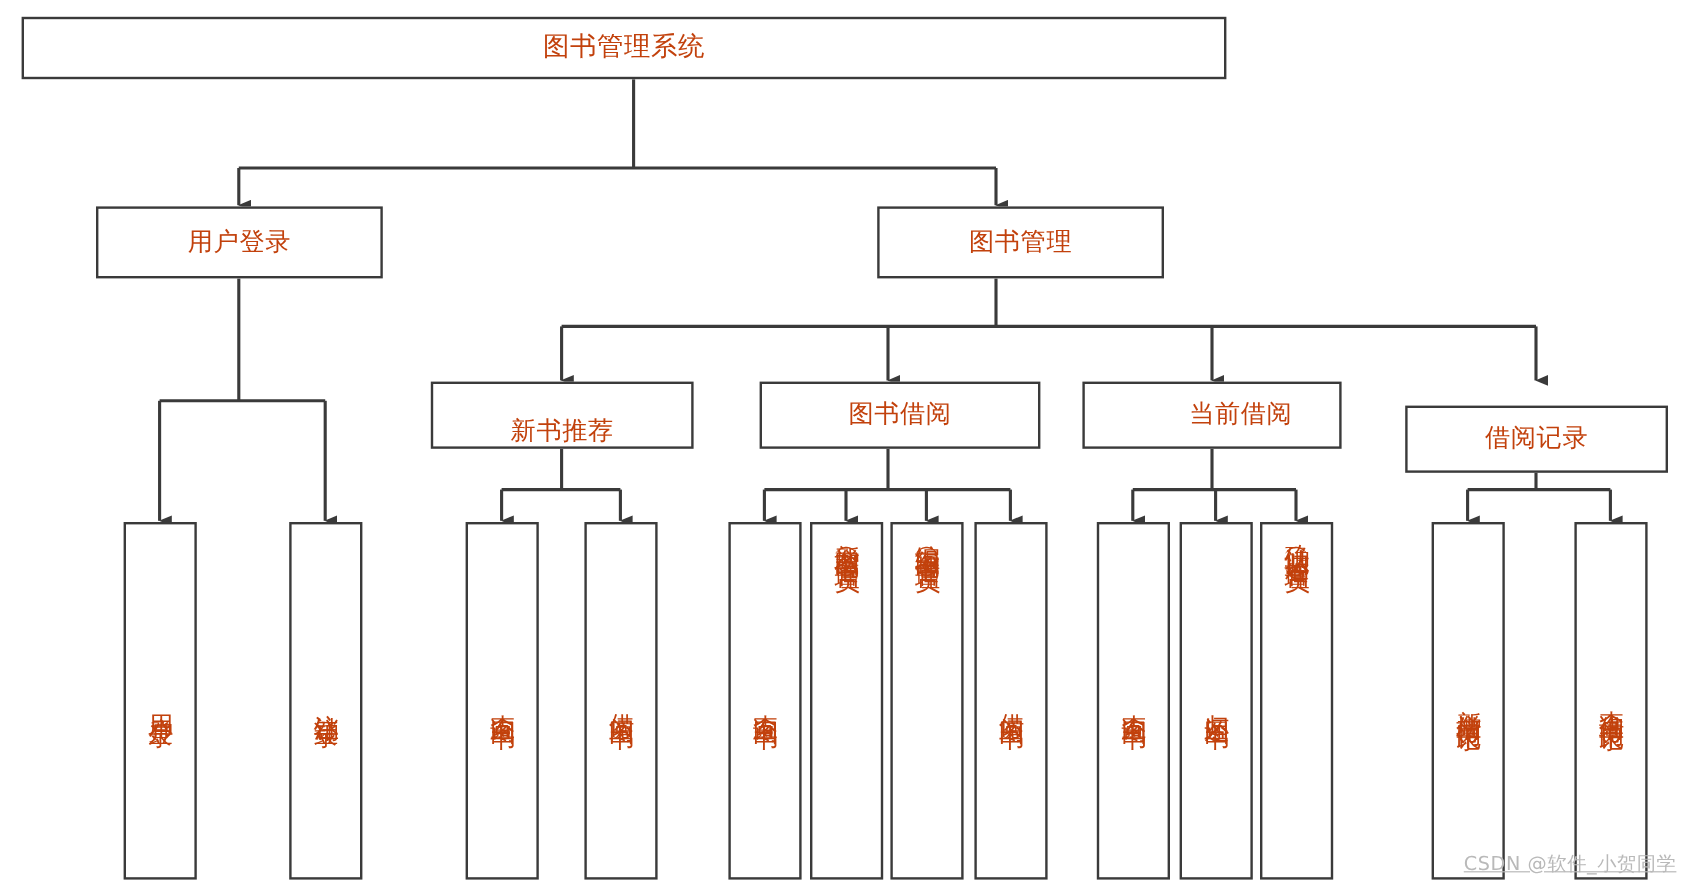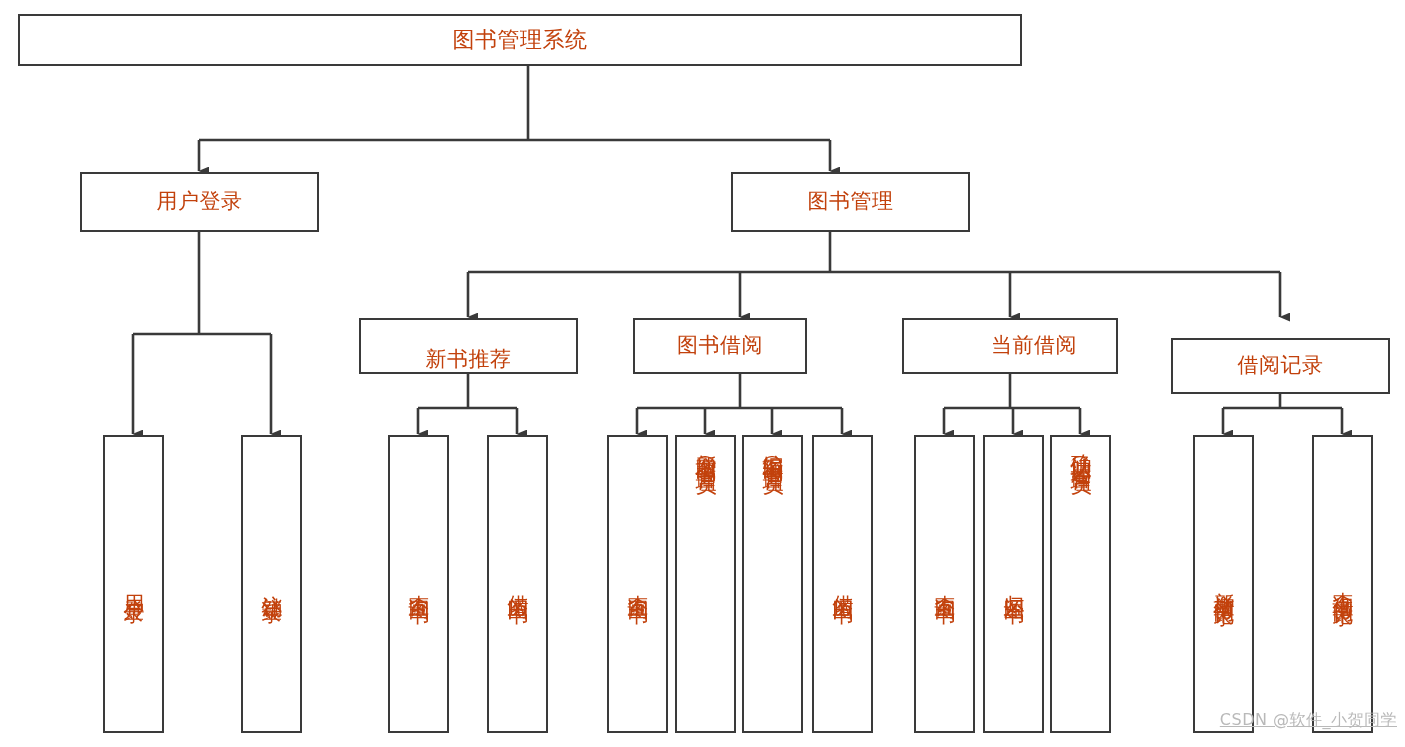--- a/index.html
+++ b/index.html
@@ -139,21 +139,21 @@
   <div class="node horiz" style="left: 80px; top: 172px; width: 239px; height: 60px;">
     <span class="node-label">用户登录</span>
   </div>
   <div class="node horiz" style="left: 711px; top: 172px; width: 239px; height: 60px; margin-left: 20px;">
     <span class="node-label">图书管理</span>
   </div>
 
   <div class="node horiz" style="left: 359px; top: 318px; width: 219px; height: 56px; align-items: flex-end;">
     <span class="node-label">新书推荐</span>
   </div>
-  <div class="node horiz" style="left: 633px; top: 318px; width: 174px; height: 56px;">
+  <div class="node horiz" style="left: 633px; top: 318px; width: 234px; height: 56px;">
     <span class="node-label">图书借阅</span>
   </div>
   <div class="node horiz" style="left: 902px; top: 318px; width: 216px; height: 56px; padding-left: 48px;">
     <span class="node-label">当前借阅</span>
   </div>
   <div class="node horiz" style="left: 1171px; top: 318px; width: 219px; height: 56px; margin-top: 20px;">
     <span class="node-label">借阅记录</span>
   </div>
 
   <div class="node vert center" style="left: 103px; top: 435px; width: 61px; height: 298px;">

